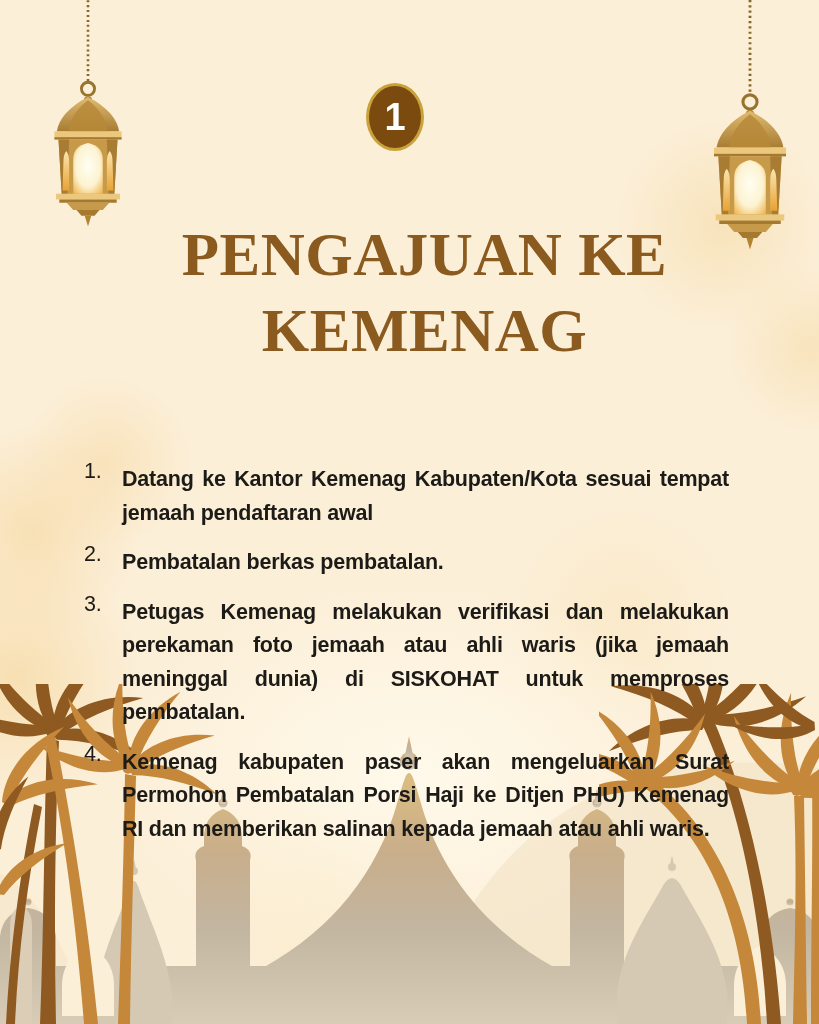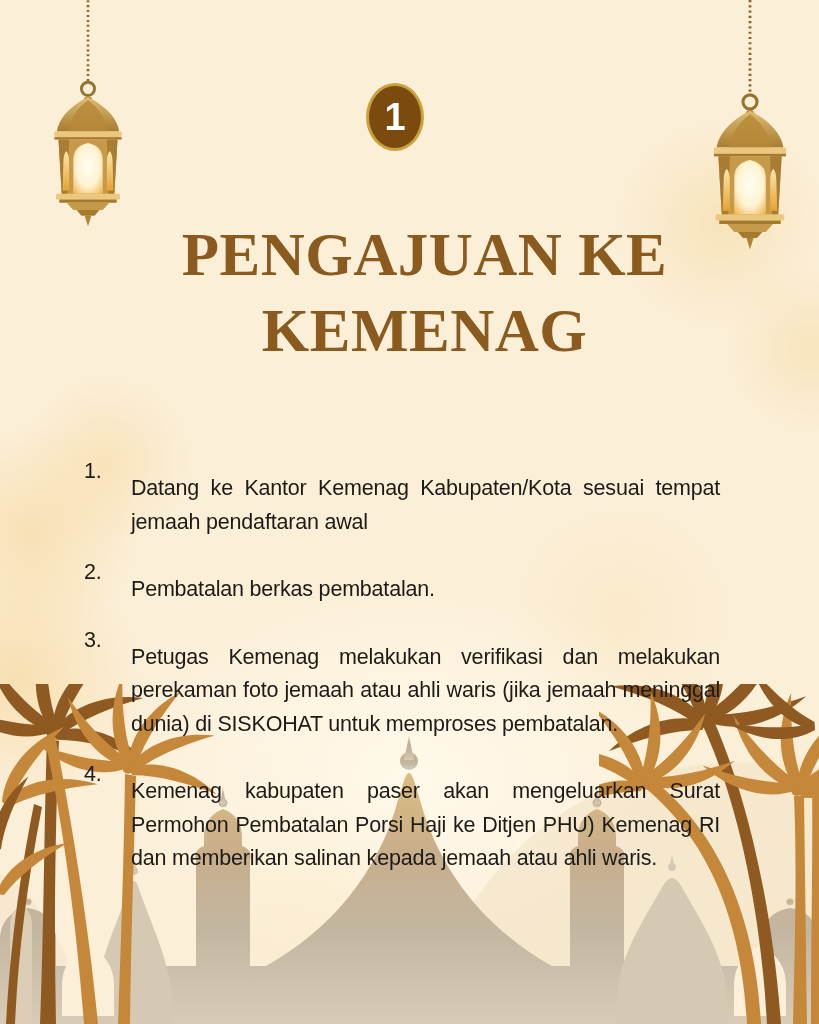--- a/index.html
+++ b/index.html
@@ -31,21 +31,21 @@
     font-size:61px;line-height:76px;letter-spacing:.5px;
   }
   .title div{white-space:nowrap;}
   
   .steps{
     position:absolute;left:84px;top:455px;width:653px;z-index:3;
     color:#1d1b17;font-size:21.5px;line-height:33.5px;letter-spacing:-.2px;
   }
   .step{display:grid;grid-template-columns:30px 1fr;}
   .step .num{font-weight:400;}
-  .step p{margin:17px;font-weight:normal;text-align:justify;}
+  .step p{margin:8px;font-weight:bold;text-align:justify;}
   
   .lantern{position:absolute;top:0;z-index:2;}
   .lantern.left{left:47px;width:82px;}
   .lantern.right{left:706px;width:88px;}
   .scene{position:absolute;left:0;bottom:0;z-index:1;}
   .palms{position:absolute;bottom:0;z-index:2;}
   .palms.pleft{left:0;}
   .palms.pright{right:0;}
 </style>
 </head>

